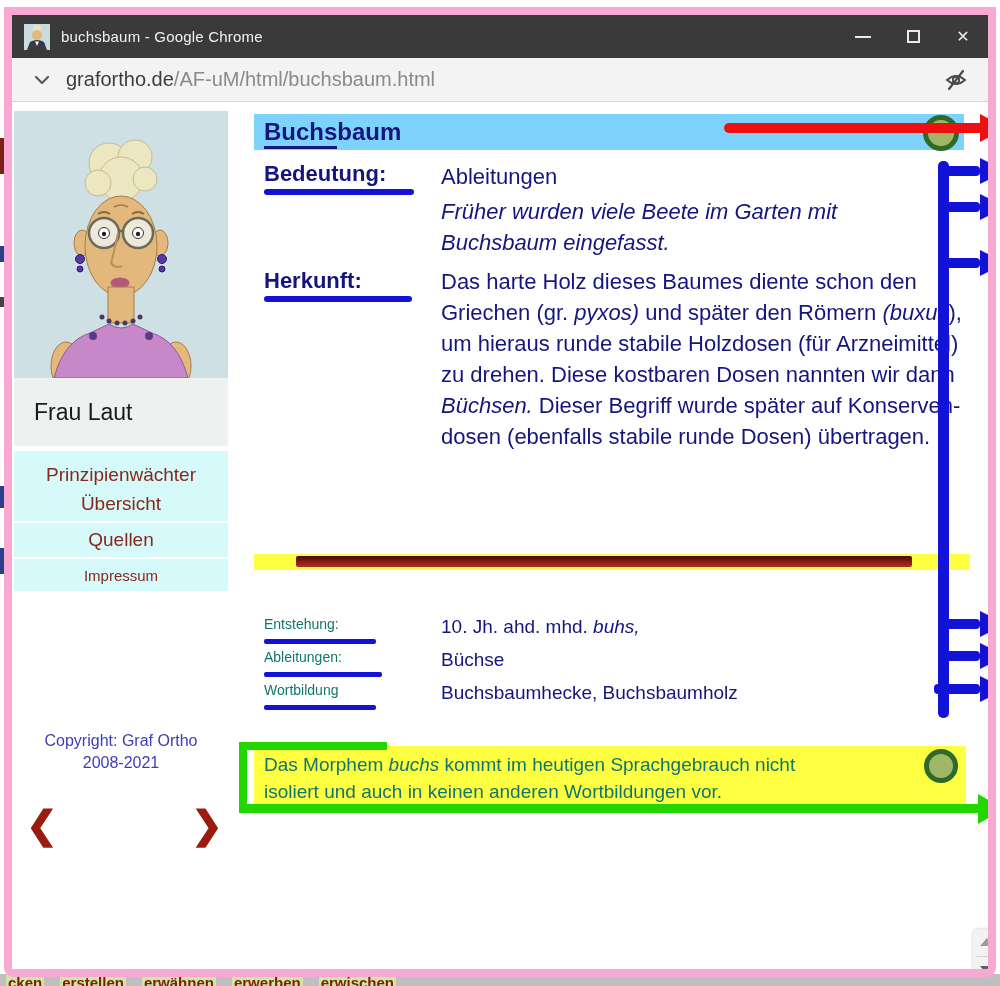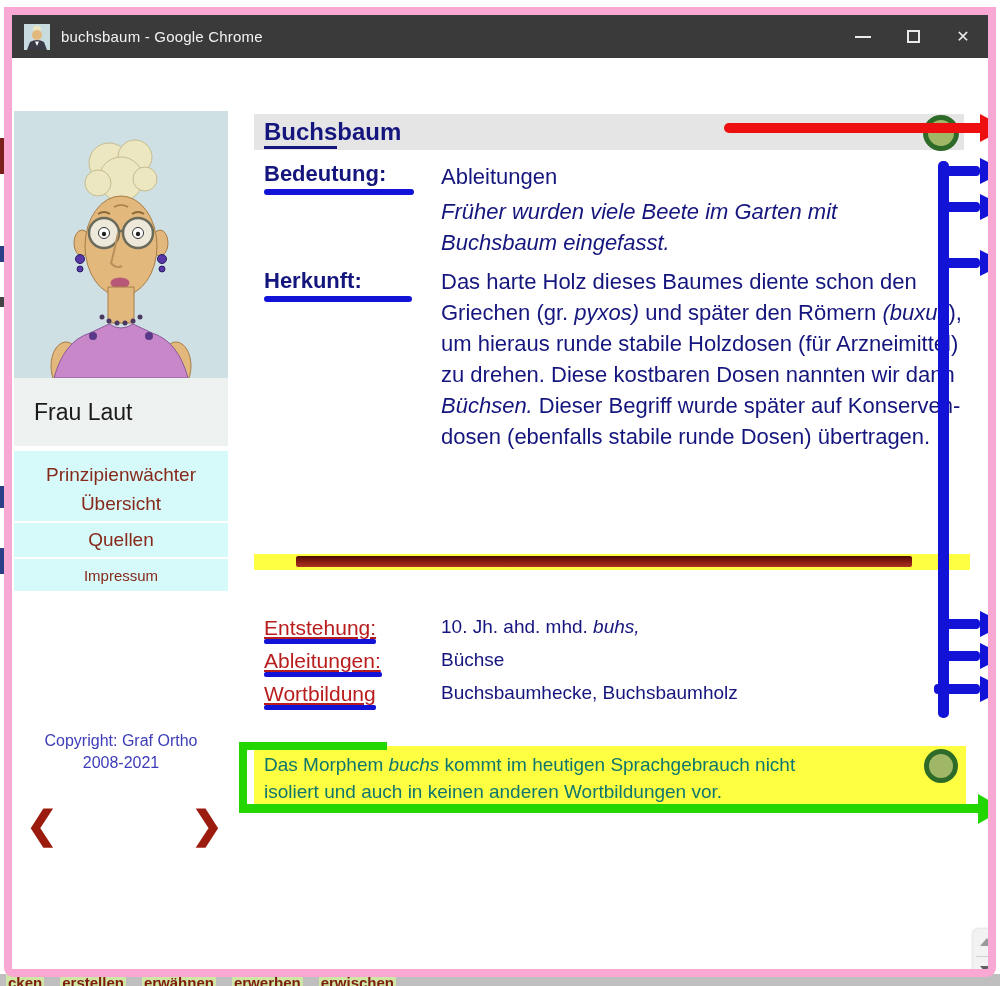--- a/index.html
+++ b/index.html
@@ -50,37 +50,37 @@
   .abs{position:absolute;}
   
   .portrait{left:2px;top:9px;width:214px;height:267px;}
   .fraulaut{left:2px;top:276px;width:214px;height:68px;background:#edf1ef;
     font-size:23px;color:#1a1a1a;line-height:68px;padding-left:20px;box-sizing:border-box;}
   .menu-item{left:2px;width:214px;background:#d6fafa;color:#86281a;
     display:flex;align-items:center;justify-content:center;font-size:19px;}
   .copyright{left:2px;top:628px;width:214px;text-align:center;color:#3c3cb8;font-size:16px;line-height:22px;}
   .navchev{font-size:38px;font-weight:bold;color:#9b1c0e;line-height:40px;}
   
-  .titleband{left:242px;top:12px;width:710px;height:36px;background:#e5e5e5;}
+  .titleband{left:242px;top:12px;width:710px;height:36px;background:#7dd3fc;}
   .pagetitle{position:absolute;left:10px;top:0;line-height:36px;font-size:24px;font-weight:bold;color:#15157e;}
   .t-under{border-bottom:3px solid #15157e;padding-bottom:1px;}
   .gcircle{border-radius:50%;border:5px solid #2f6b28;background:#a0b768;box-sizing:content-box;}
   .circleA{left:911px;top:13px;width:26px;height:26px;}
   .circleB{left:912px;top:647px;width:24px;height:24px;}
   .redbar{left:712px;top:21px;width:256px;height:10px;background:#ee1010;border-radius:5px 0 0 5px;}
   .redhead{left:968px;top:12px;width:0;height:0;border-left:26px solid #ee1010;
     border-top:14px solid transparent;border-bottom:14px solid transparent;}
   .seclabel{font-size:22px;font-weight:bold;color:#15157e;}
   .blueline{background:#1313d8;border-radius:3px;height:6px;}
   .bodytxt{font-size:22px;color:#15157e;line-height:31px;}
   .it{font-style:italic;}
   .divider-y{left:242px;top:452px;width:716px;height:16px;background:#ffff42;}
   .divider-r{left:284px;top:454px;width:616px;height:11px;
     background:linear-gradient(180deg,#4a0a06 0%,#8c1d10 55%,#a83422 100%);border-radius:2px;}
-  .rowlabel{font-size:21px;color:#b91c1c;text-decoration:underline;}
+  .rowlabel{font-size:14px;color:#0f766e;}
   .rowline{background:#1313d8;border-radius:2px;height:5px;}
   .rowval{font-size:19px;color:#15157e;}
   .vline{left:926px;top:59px;width:11px;height:557px;background:#1313d8;border-radius:5px;}
   .bbar{left:930px;width:38px;height:10px;background:#1313d8;border-radius:4px;}
   .bhead{left:968px;width:0;height:0;border-left:26px solid #1313d8;
     border-top:13px solid transparent;border-bottom:13px solid transparent;}
   .noteband{left:242px;top:644px;width:712px;height:58px;background:#ffff42;}
   .notetext{position:absolute;left:10px;top:5px;width:590px;font-size:19px;color:#0f766e;line-height:27px;}
   .gb{background:#24d600;}
   .gb-top{left:227px;top:640px;width:148px;height:8px;}
@@ -123,20 +123,32 @@
         <span class="min-shape"></span>
       </div>
     <div class="tb-btn">
         <span class="max-shape"></span>
       </div>
     <div class="tb-btn">
         <span class="close-glyph">✕</span>
       </div>
   </div>
 
+  <div class="urlbar">
+    <svg class="chev" width="16" height="10" viewBox="0 0 16 10">
+      <polyline points="2,2 8,8 14,2" fill="none" stroke="#5a5a5a" stroke-width="2.2" stroke-linecap="round" stroke-linejoin="round"></polyline>
+    </svg>
+    <span class="url-text"><span class="url-domain">grafortho.de</span><span class="url-path">/AF-uM/html/buchsbaum.html</span></span>
+    <div class="ub-spacer"></div>
+    <svg class="eye" width="24" height="24" viewBox="0 0 24 24">
+      <path d="M3,12 Q12,4 21,12 Q12,20 3,12 Z" fill="none" stroke="#4a4a4a" stroke-width="1.8"></path>
+      <circle cx="12" cy="12" r="3.2" fill="none" stroke="#4a4a4a" stroke-width="1.8"></circle>
+      <line x1="5" y1="21" x2="19" y2="3" stroke="#4a4a4a" stroke-width="2.2" stroke-linecap="round"></line>
+    </svg>
+  </div>
 
   <div class="pagearea">
 
     <svg class="abs portrait" viewBox="0 0 214 267">
       <rect x="0" y="0" width="214" height="267" fill="#cfe0e4"></rect>
       <ellipse cx="52" cy="255" rx="15" ry="24" fill="#e2b87c" stroke="#a87c48"></ellipse>
       <ellipse cx="162" cy="255" rx="15" ry="24" fill="#e2b87c" stroke="#a87c48"></ellipse>
       <circle cx="95" cy="52" r="20" fill="#ece7c0" stroke="#c4bc8e"></circle>
       <circle cx="121" cy="46" r="17" fill="#ece7c0" stroke="#c4bc8e"></circle>
       <circle cx="107" cy="68" r="22" fill="#ece7c0" stroke="#c4bc8e"></circle>

